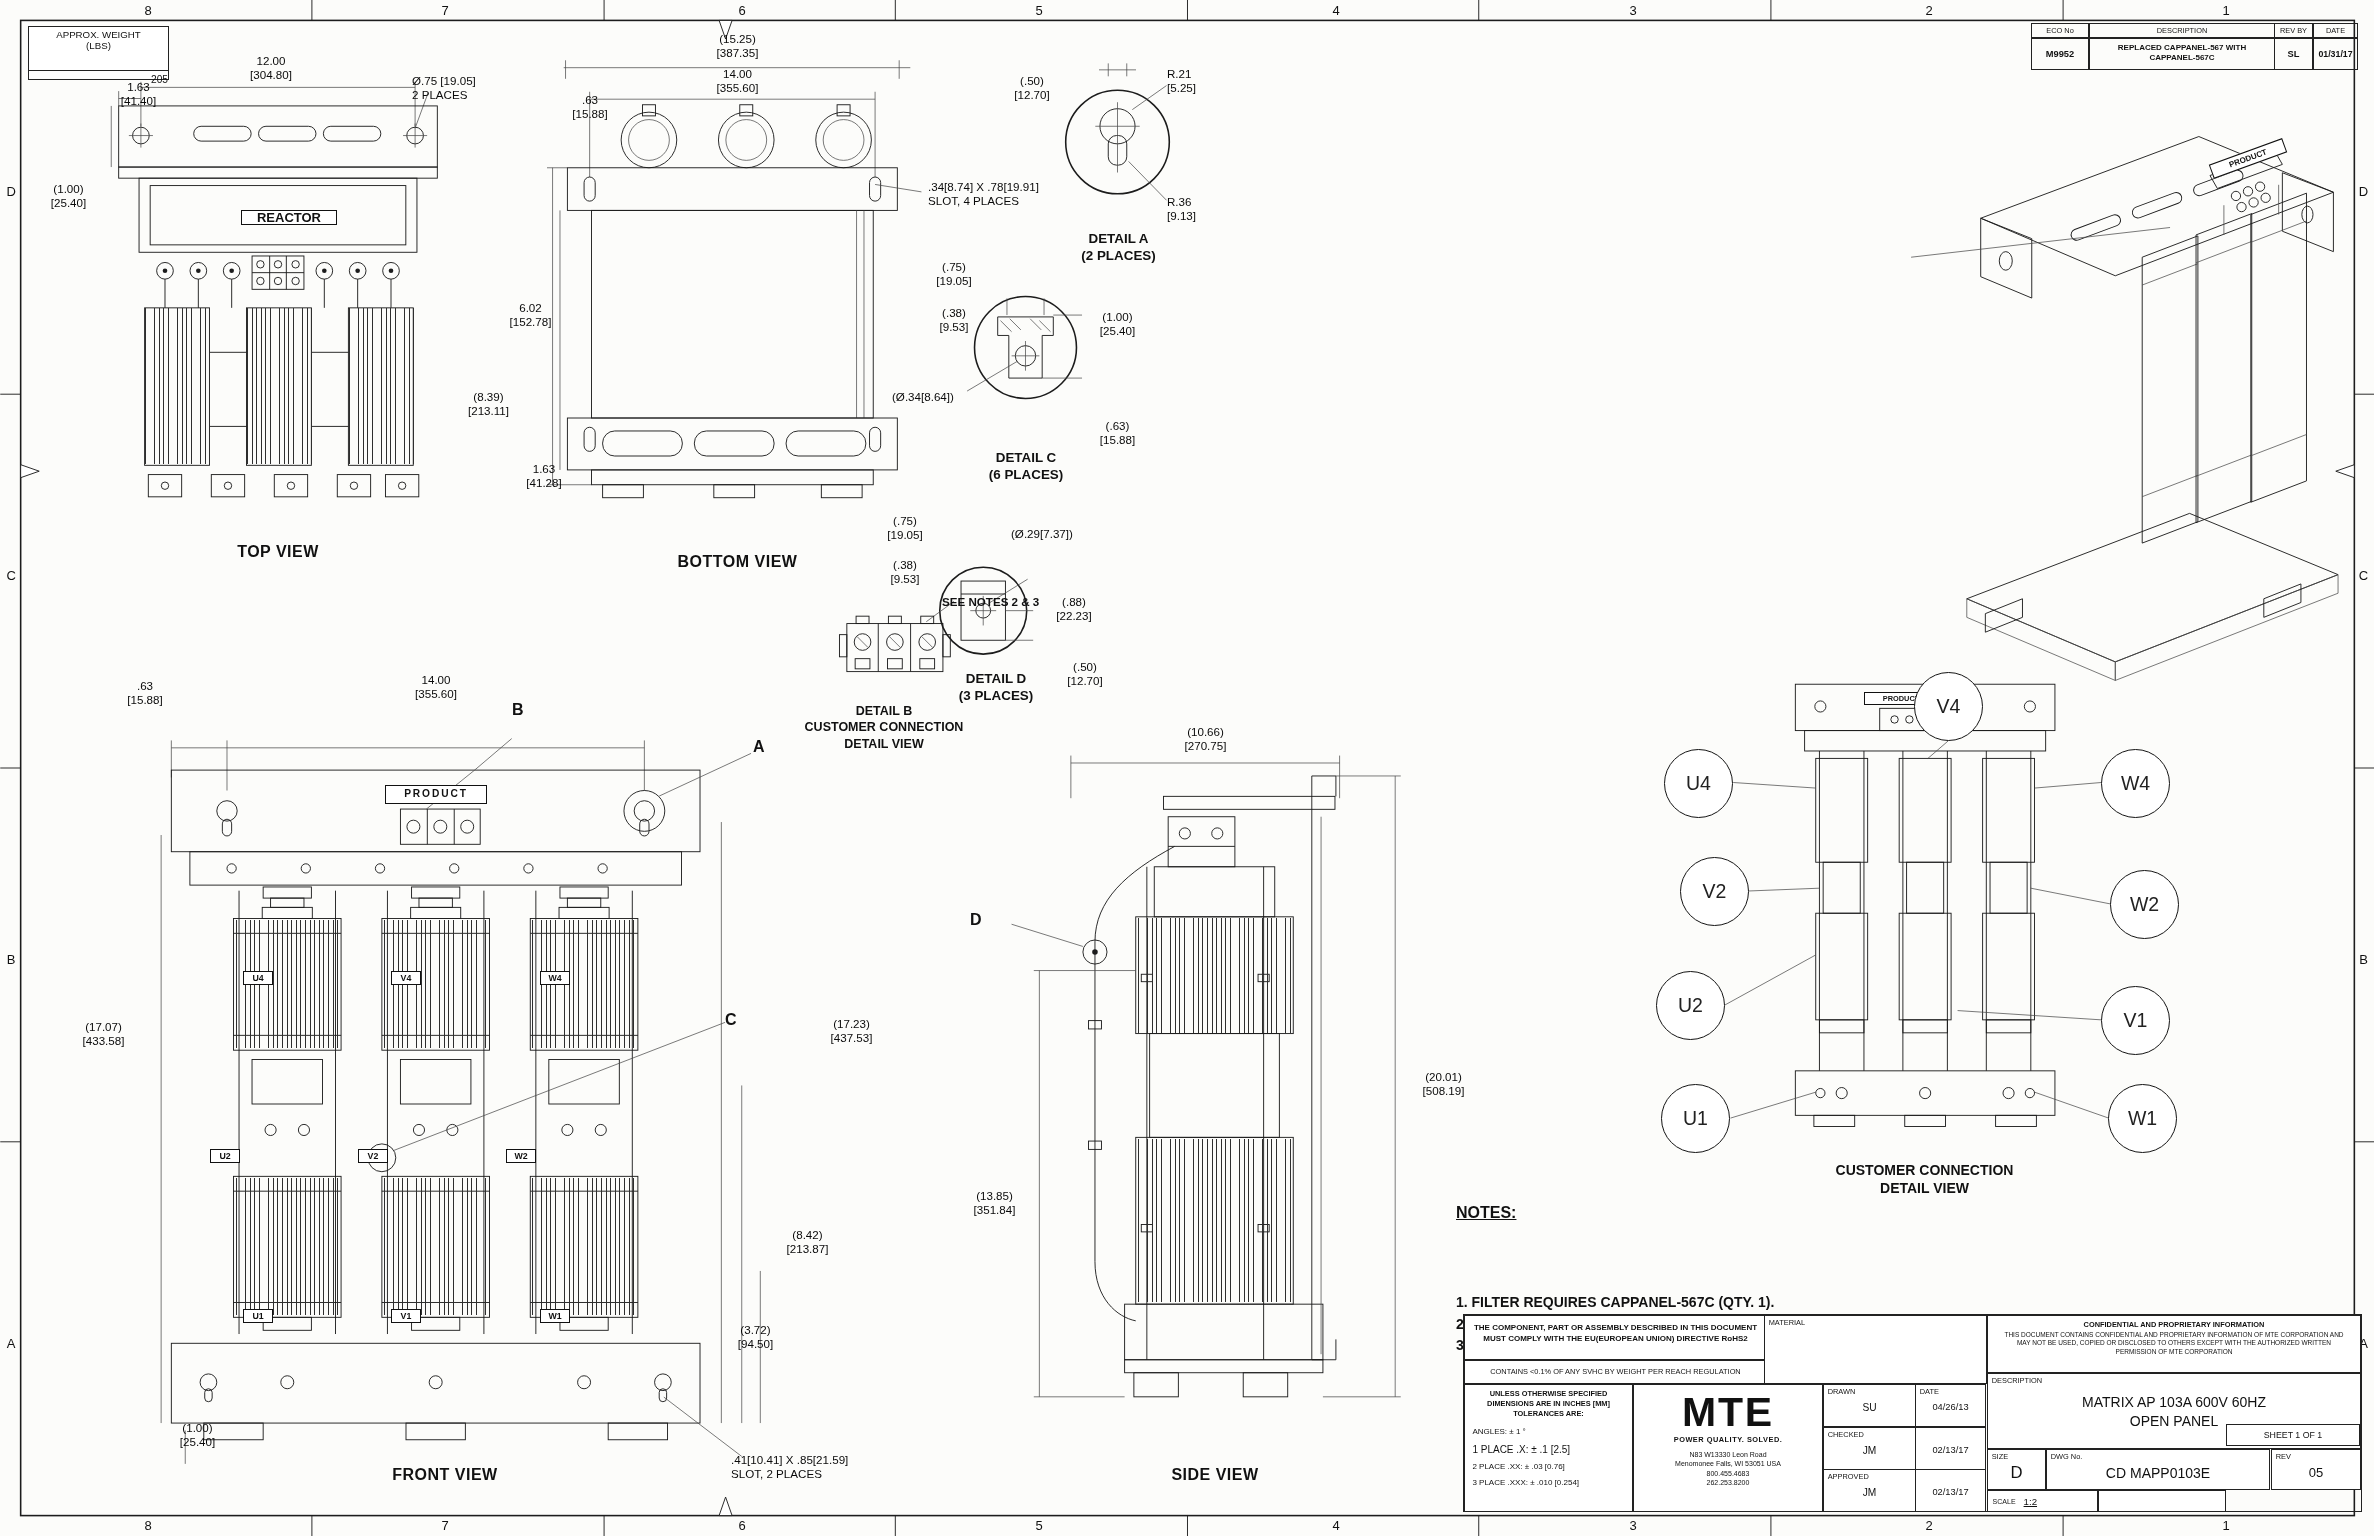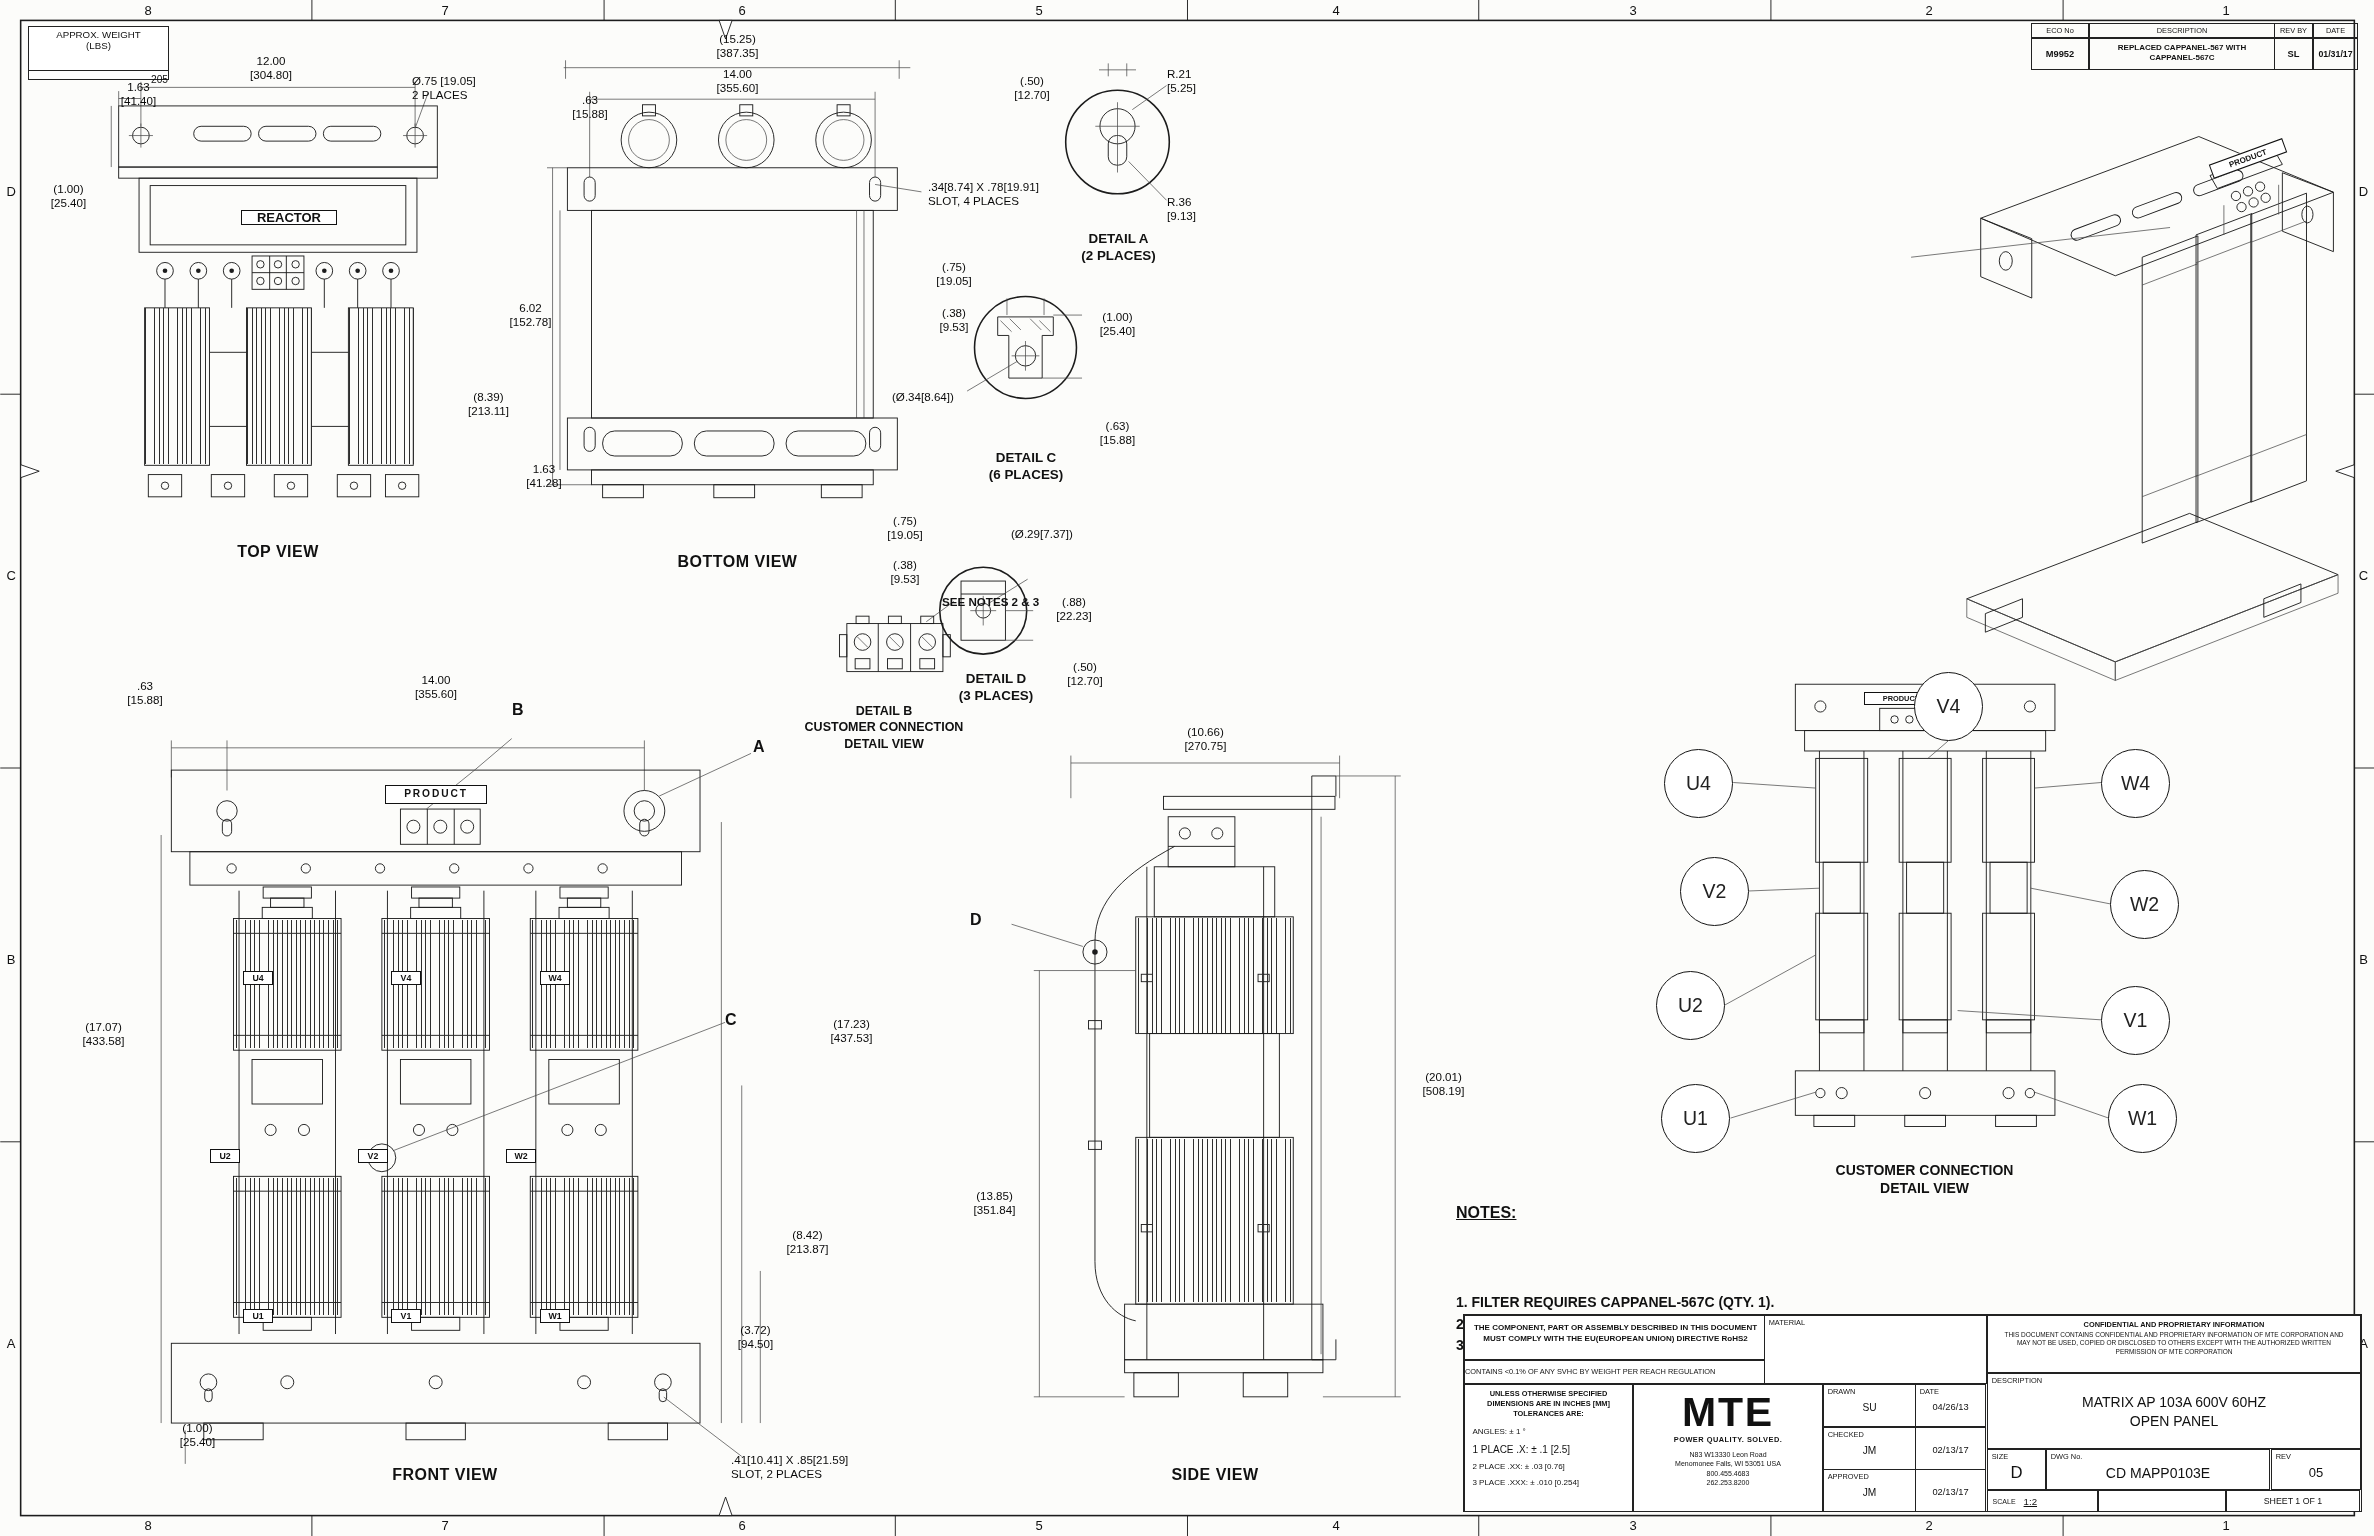--- a/index.html
+++ b/index.html
@@ -653,21 +653,21 @@
 DETAIL VIEW</div>
 
   <div class="notes-header" style="left:1456px;top:1204px">NOTES:</div>
   <div class="notes-items" style="left:1456px;top:1292px;width:575px">1.  FILTER REQUIRES CAPPANEL-567C (QTY. 1).
 2.  TERMINAL SCREW TIGHTENING TORQUE: 16 IN/LBS, MAX.
 3.  WIRE RANGE: 4-14 AWG.</div>
 
   <div class="tb" style="left:1463px;top:1314px;width:899px;height:198px;border-width:1.9px;background:transparent"></div>
   <div class="tb lines" style="left:1464px;top:1315px;width:303px;height:45px;font-size:8px;font-weight:bold;text-align:center;padding-top:5.6px;line-height:1.4">THE COMPONENT, PART OR ASSEMBLY DESCRIBED IN THIS DOCUMENT
 MUST COMPLY WITH THE EU(EUROPEAN UNION) DIRECTIVE RoHS2</div>
-  <div class="tb" style="left:1464px;top:1360px;width:303px;height:24px;font-size:7.4px;text-align:left;line-height:22px">CONTAINS &lt;0.1% OF ANY SVHC BY WEIGHT PER REACH REGULATION</div>
+  <div class="tb" style="left:1464px;top:1360px;width:303px;height:24px;font-size:7.4px;text-align:center;line-height:22px">CONTAINS &lt;0.1% OF ANY SVHC BY WEIGHT PER REACH REGULATION</div>
   <div class="tb" style="left:1464px;top:1384px;width:169px;height:128px">
     <div class="lines" style="font-size:7.4px;font-weight:bold;text-align:center;padding-top:3.7px;line-height:1.4">UNLESS OTHERWISE SPECIFIED
 DIMENSIONS ARE IN INCHES [MM]
 TOLERANCES ARE:</div>
     <div style="font-size:8px;padding:7.4px 0 0 7.4px">ANGLES: ± 1 °</div>
     <div style="font-size:10px;padding:7.4px 0 0 7.4px">1 PLACE .X:  ± .1 [2.5]</div>
     <div style="font-size:8px;padding:7.4px 0 0 7.4px">2 PLACE .XX:  ± .03 [0.76]</div>
     <div style="font-size:8px;padding:7.4px 0 0 7.4px">3 PLACE .XXX:  ± .010 [0.254]</div>
   </div>
   <div class="tb" style="left:1633px;top:1384px;width:190px;height:128px;text-align:center">
@@ -722,16 +722,16 @@
   </div>
   <div class="tb" style="left:2271px;top:1449px;width:90px;height:41px">
     <span class="tb-label">REV</span>
     <div style="font-size:13px;text-align:center;margin-top:15px">05</div>
   </div>
   <div class="tb" style="left:1987px;top:1490px;width:111px;height:22px;display:flex;align-items:center;gap:8px;padding-left:4.6px">
     <span style="font-size:7px">SCALE</span>
     <span style="font-size:9.7px;text-decoration:underline">1:2</span>
   </div>
   <div class="tb" style="left:2098px;top:1490px;width:128px;height:22px"></div>
-  <div class="tb" style="left:2226px;top:1490px;width:134px;height:22px;font-size:8.8px;text-align:center;line-height:20.4px">SHEET 1  OF 1</div>
+  <div class="tb" style="left:2226px;top:1424px;width:134px;height:22px;font-size:8.8px;text-align:center;line-height:20.4px">SHEET 1  OF 1</div>
 
 </div>
 
 
 </body></html>

